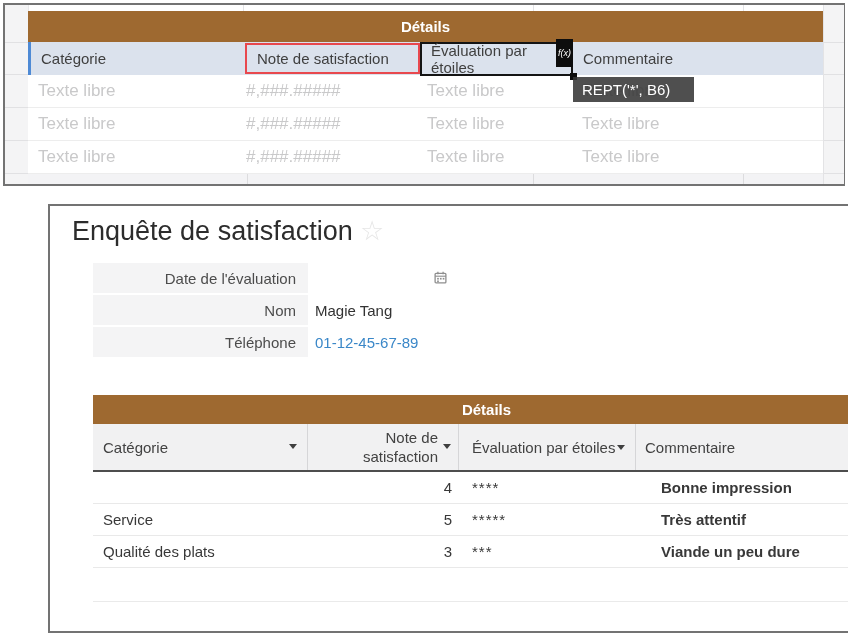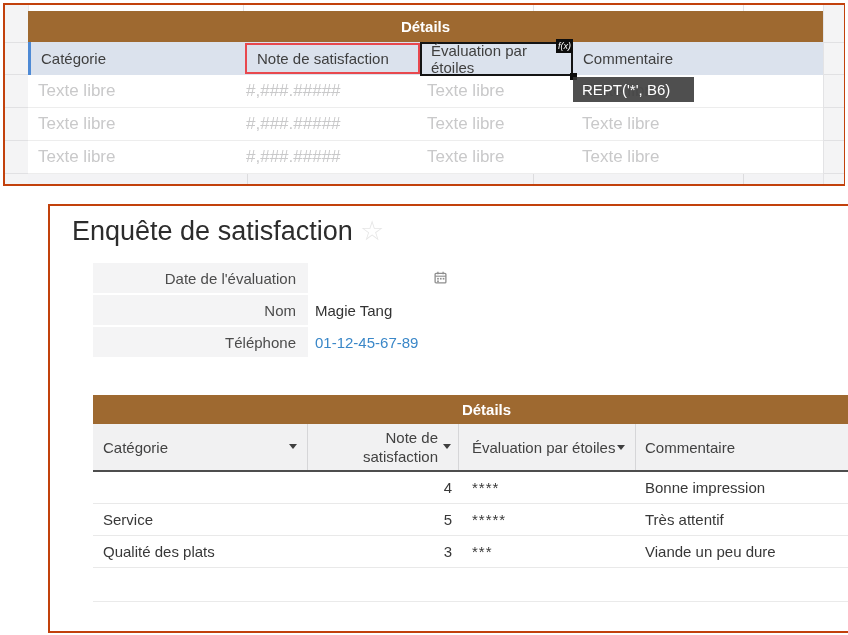--- a/index.html
+++ b/index.html
@@ -1,19 +1,19 @@
 <!DOCTYPE html>
 <html><head>
 <meta charset="utf-8">
 <style>
   html,body{margin:0;padding:0;background:#ffffff;}
   body{width:848px;height:635px;position:relative;overflow:hidden;
        font-family:"Liberation Sans","DejaVu Sans",sans-serif;color:#3c3c3c;}
   .abs{position:absolute;}
-  .panel{position:absolute;background:#fff;border:2px solid #c2410c;}
+  .panel{position:absolute;background:#fff;border:2px solid #737373;}
   #panel-top{left:3px;top:3px;width:838px;height:179px;}
   #panel-bottom{left:3px;top:204px;width:838px;height:425px;margin-left:45px;}
 
   
   .gutter{background:#f4f4f5;top:0;height:100%;}
   .gutter-l{left:0;width:23px;border-right:1px solid #e7e7e9;}
   .gutter-r{left:818px;width:20px;border-left:1px solid #e3e3e5;}
   .gutter-sep{height:1px;background:#e1e1e3;left:0;width:100%;}
   .sliver-line{top:0;height:6px;width:1px;background:#e3e3e6;}
   .brown{background:#9e6930;color:#fff;font-weight:bold;font-size:15px;
@@ -22,21 +22,21 @@
   #d-headrow{left:23px;top:37px;width:795px;height:33px;background:#dbe2ed;}
   #d-rowline{left:23px;top:37px;width:3px;height:33px;background:#4e8ad5;z-index:2;}
   .d-hcell{top:37px;height:33px;display:flex;align-items:center;
            font-size:15px;color:#3f3f3f;z-index:1;}
   #d-selbox-red{left:240px;top:38px;width:175px;height:31px;box-sizing:border-box;
                 border:2px solid #e8484e;display:flex;align-items:center;
                 padding-left:10px;font-size:15px;color:#3f3f3f;z-index:2;}
   #d-selbox-black{left:415px;top:37px;width:153px;height:34px;box-sizing:border-box;
                 border:2px solid #141414;display:flex;align-items:center;
                 padding-left:9px;font-size:15px;color:#3f3f3f;z-index:2;}
-  #fx-badge{left:551px;top:34px;width:17px;height:14px;background:#0d0d0d;color:#fff;
+  #fx-badge{left:551px;top:34px;width:17px;height:28px;background:#0d0d0d;color:#fff;
             font-size:9px;font-style:italic;display:flex;align-items:center;
             justify-content:center;z-index:4;}
   #sel-handle{left:565px;top:68px;width:7px;height:7px;background:#0d0d0d;z-index:4;}
   #formula-tooltip{left:568px;top:72px;width:112px;height:25px;
             background:rgba(55,55,55,0.88);color:#fff;font-size:15px;
             display:flex;align-items:center;padding-left:9px;z-index:5;}
   .trow{left:23px;width:795px;height:33px;box-sizing:border-box;
         border-bottom:1px solid #ededed;background:#fff;}
   .trow span{position:absolute;top:0;height:32px;display:flex;align-items:center;
         font-size:17px;color:#c9c9ca;}
@@ -64,21 +64,21 @@
   #p-h2{left:258px;width:130px;top:222px;height:38px;display:block;
         text-align:right;line-height:19px;font-size:15px;color:#424242;z-index:2;}
   .arr{width:0;height:0;border-left:4.5px solid transparent;
        border-right:4.5px solid transparent;border-top:5px solid #3f3f3f;}
   .arr-abs{position:absolute;top:238px;z-index:2;}
   .prow{left:43px;width:787px;height:32px;box-sizing:border-box;
         border-bottom:1px solid #e9e9e9;background:#fff;}
   .prow div{position:absolute;top:0;height:31px;display:flex;align-items:center;
         font-size:15px;color:#383838;}
   .pc1{left:10px;} .pc2{left:214px;width:145px;justify-content:flex-end;}
-  .pc3{left:379px;letter-spacing:1px;} .pc4{left:552px;}
+  .pc3{left:379px;letter-spacing:1px;} .pc4{left:568px;font-weight:bold;}
   #p-endline{left:43px;top:395px;width:787px;height:1px;background:#eaeaea;}
 </style>
 </head>
 <body>
 
 <div class="panel" id="panel-top">
   <div class="abs gutter gutter-l">
     <div class="abs gutter-sep" style="top:37px"></div>
     <div class="abs gutter-sep" style="top:69px"></div>
     <div class="abs gutter-sep" style="top:102px"></div>

